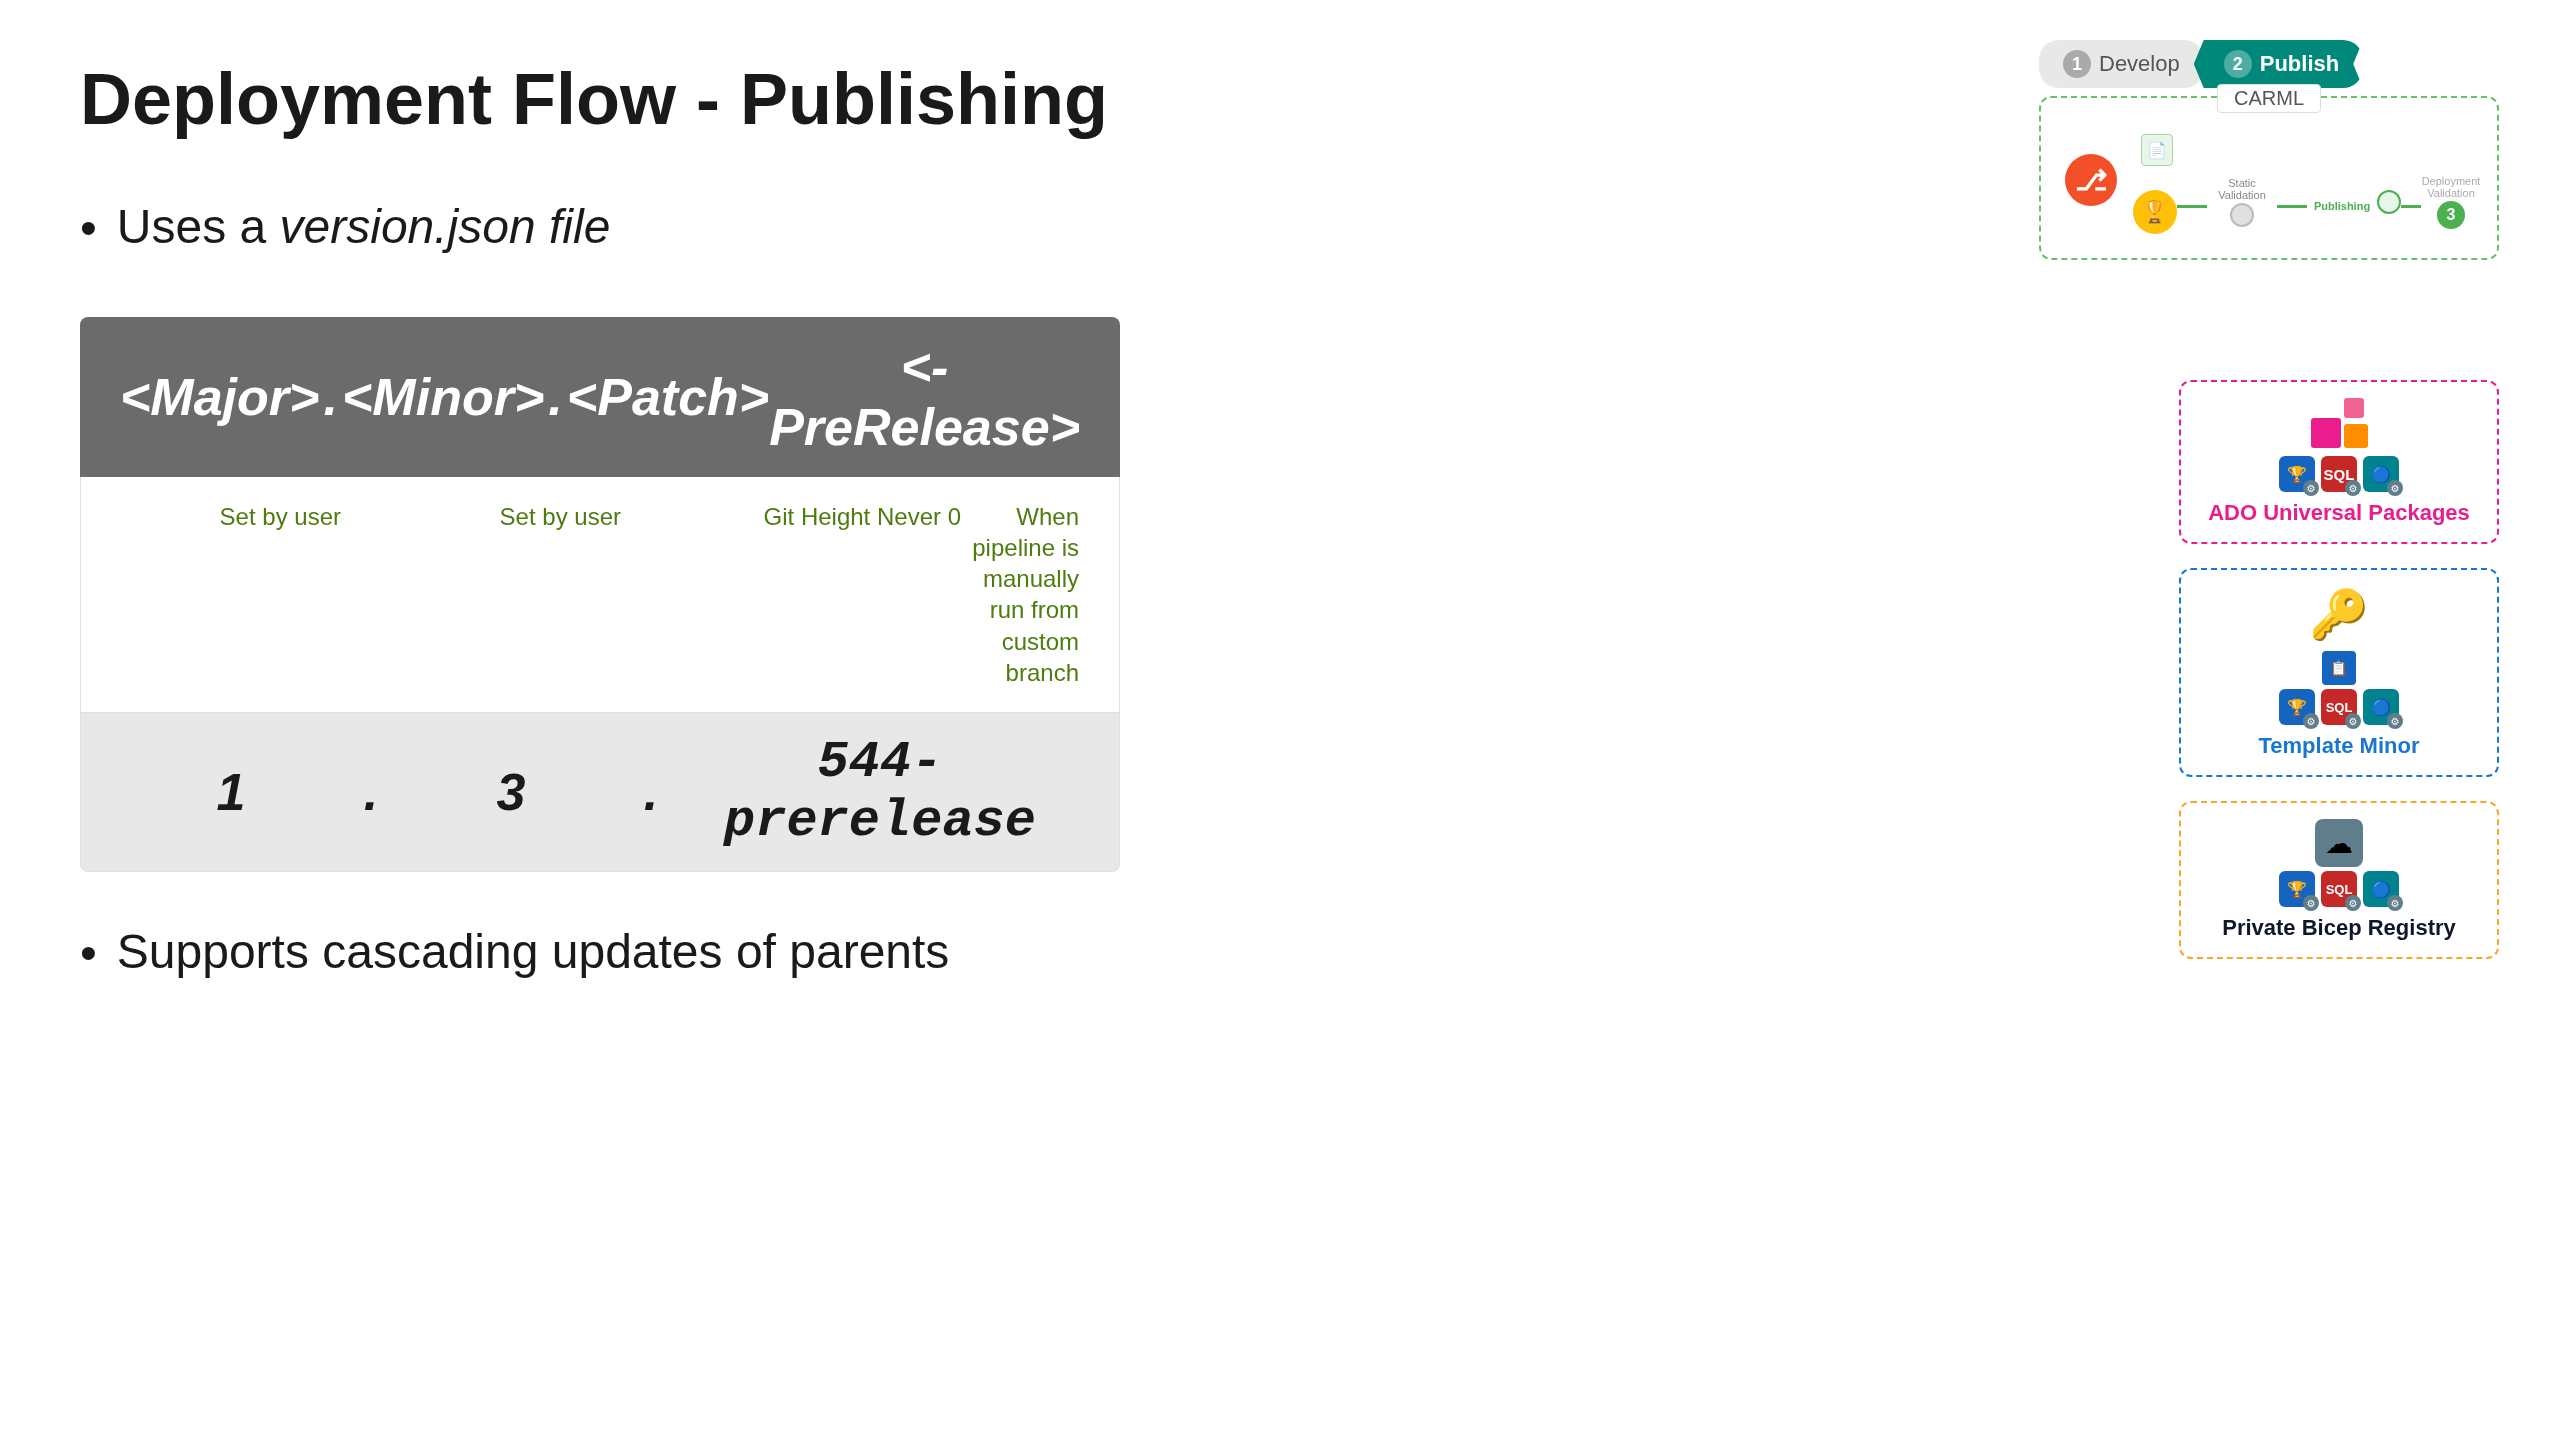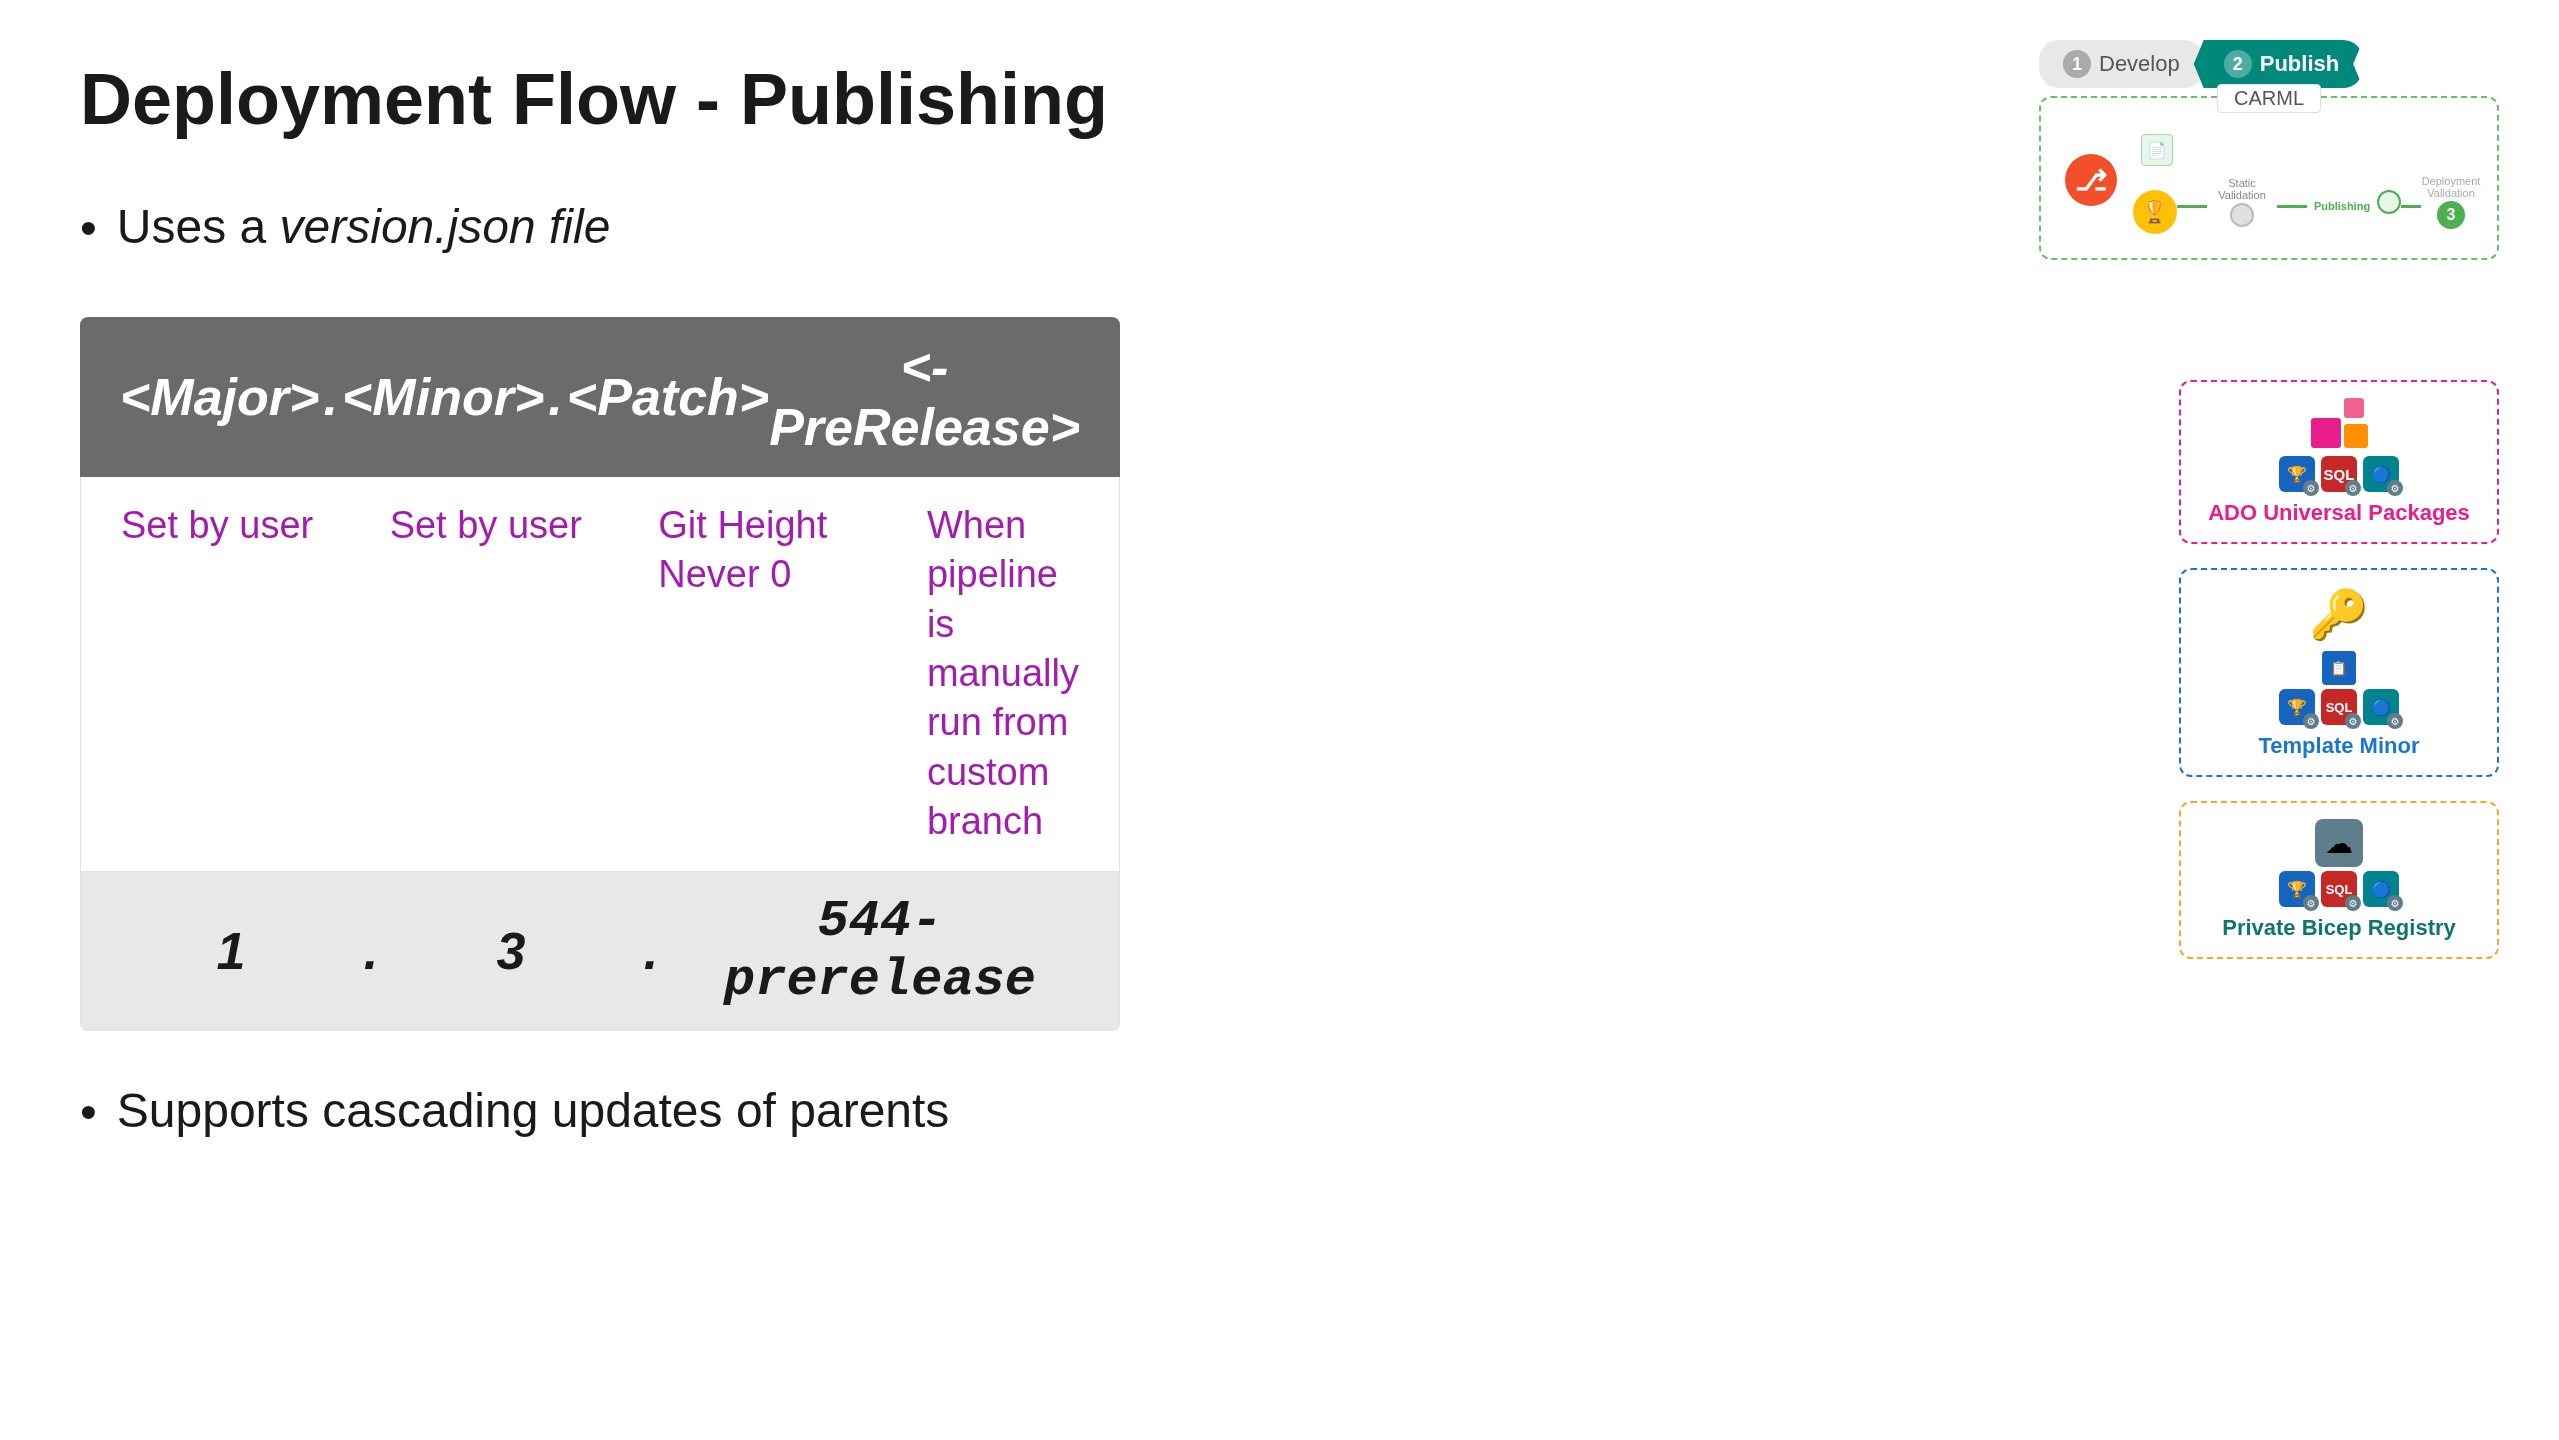--- a/index.html
+++ b/index.html
@@ -84,23 +84,23 @@
     .version-desc-row {
       display: flex;
       align-items: flex-start;
       padding: 24px 40px;
       background: #ffffff;
       border: 1px solid #e0e0e0;
       border-top: none;
     }
 
     .desc-col {
-      font-size: 38px;
-      color: #a21caf;
-      text-align: left;
+      font-size: 24px;
+      color: #4d7c0f;
+      text-align: right;
       line-height: 1.3;
     }
     .desc-col-major { width: 220px; }
     .desc-col-dot { width: 60px; }
     .desc-col-minor { width: 220px; }
     .desc-col-dot2 { width: 60px; }
     .desc-col-patch { width: 280px; }
     .desc-col-prerelease { flex: 1; }
 
     .version-example-row {
@@ -225,21 +225,21 @@
     }
 
     .panel-card-title {
       font-size: 22px;
       font-weight: 700;
       margin-top: 8px;
     }
 
     .panel-card-title-pink { color: #e91e8c; }
     .panel-card-title-blue { color: #1976d2; }
-    .panel-card-title-yellow { color: #0f766e; }
+    .panel-card-title-yellow { color: #0f172a; }
 
     .icon-pink-squares {
       display: flex;
       gap: 3px;
       align-items: flex-end;
       justify-content: center;
       margin-bottom: 8px;
     }
 
     .sq {

